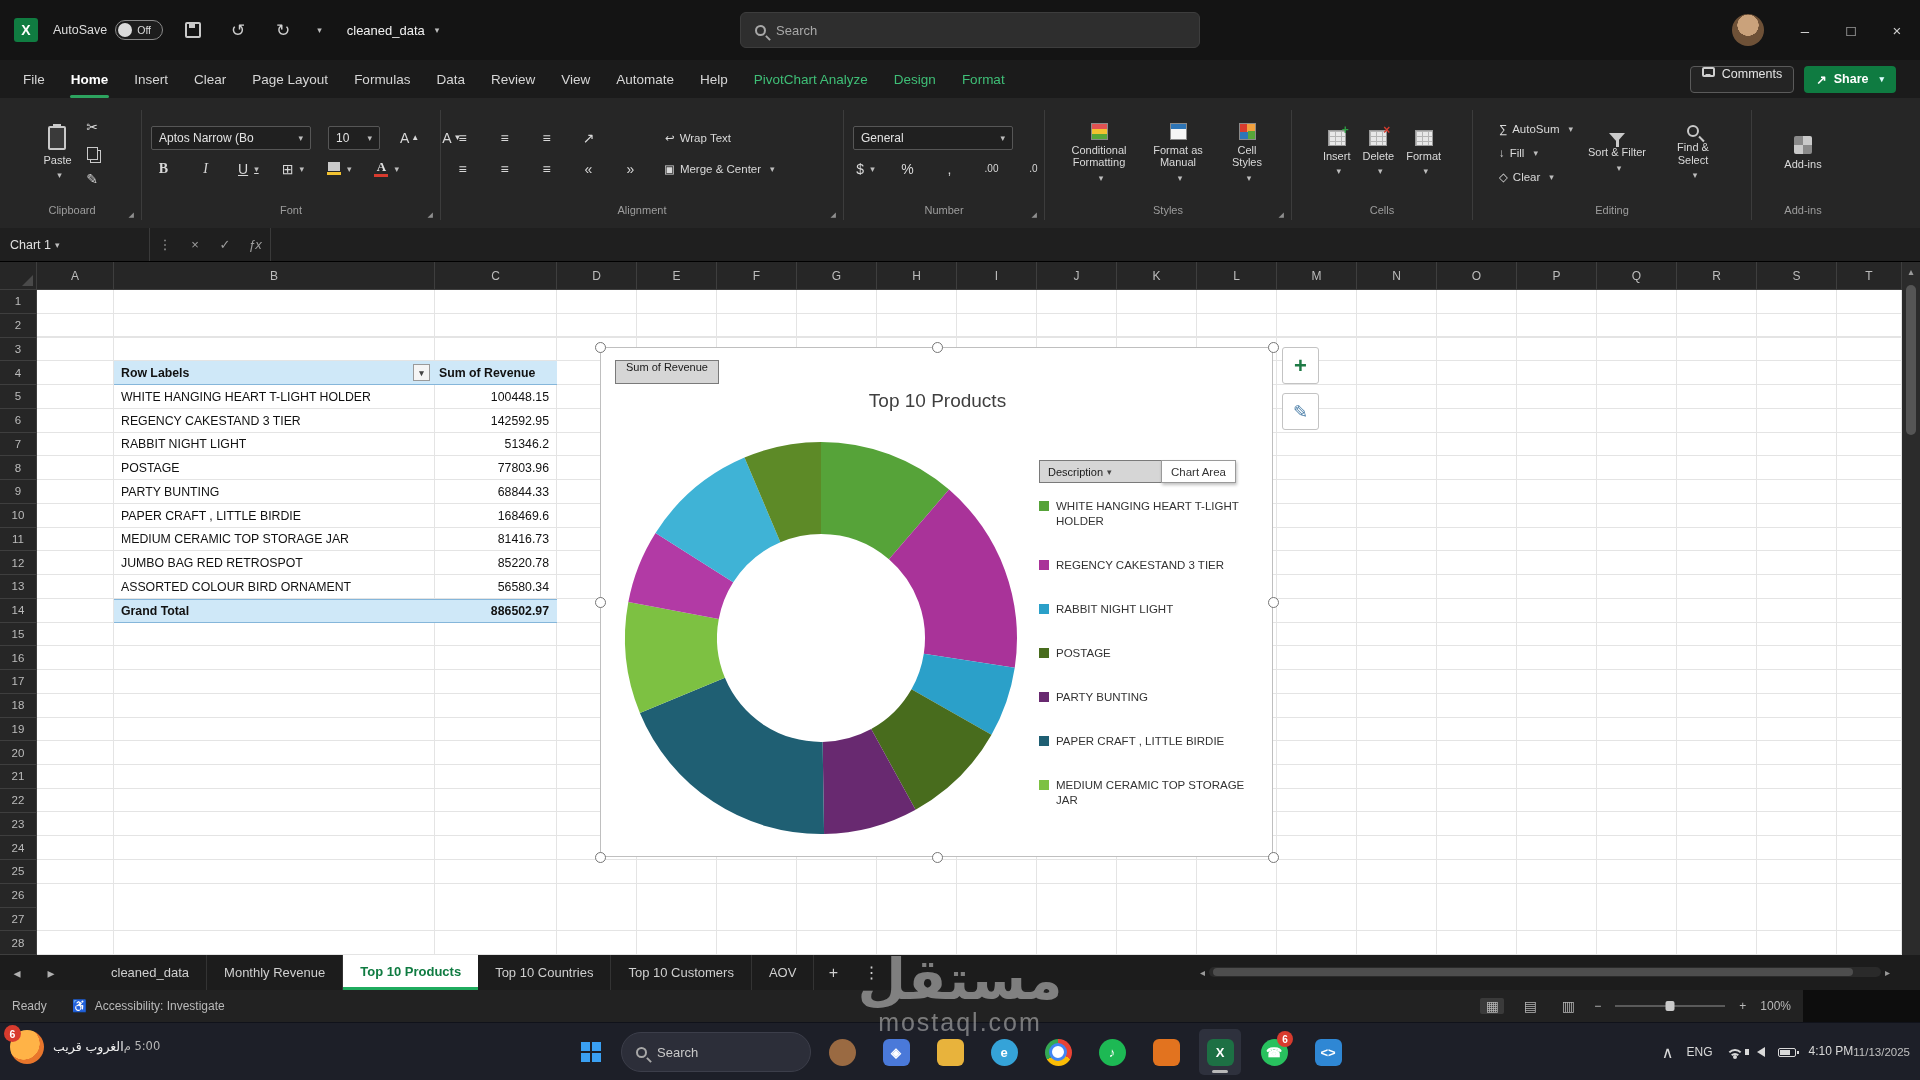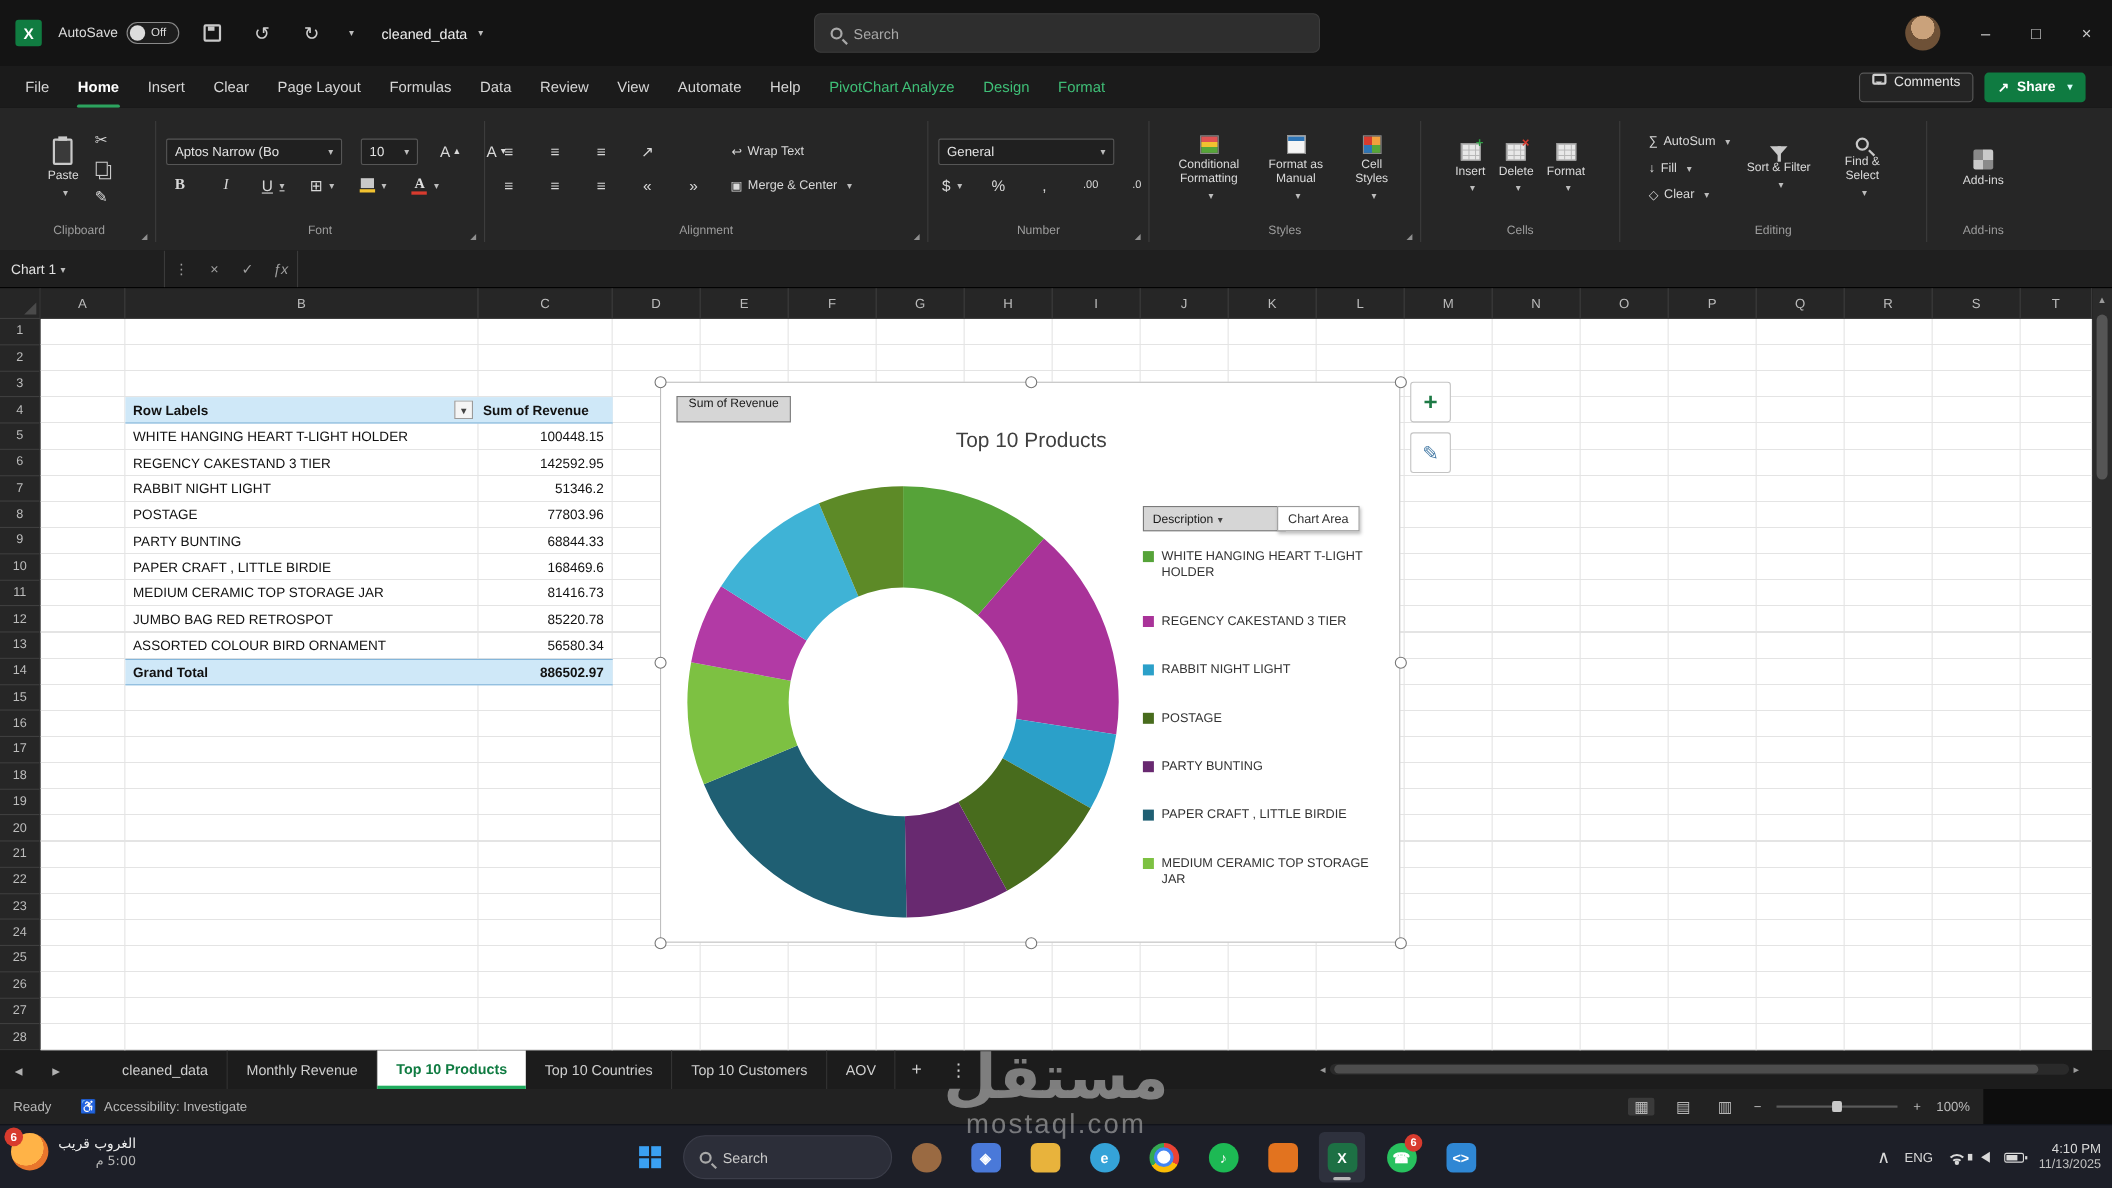--- a/index.html
+++ b/index.html
@@ -124,21 +124,21 @@
 .viewic{font-size:14px;color:#b5b5b5;width:24px;text-align:center}
 .viewic.on{background:#3a3a3a;border-radius:2px}
 .ztrack{width:110px;height:2px;background:#5a5a5a;position:relative}
 .zknob{position:absolute;left:50%;top:-4px;width:9px;height:10px;background:#c9c9c9;border-radius:2px;transform:translateX(-50%)}
 
 #taskbar{position:absolute;left:0;top:1022px;width:1920px;height:58px;background:#1d1f28;border-top:1px solid #10121a}
 .ar{font-family:"DejaVu Sans",sans-serif;direction:rtl}
 #weather{position:absolute;left:10px;top:7px;display:flex;align-items:center;gap:9px}
 .wicon{width:34px;height:34px;border-radius:50%;background:radial-gradient(circle at 40% 40%,#ffb347 0 55%,#e8762c 56% 100%);position:relative}
 .wbadge{position:absolute;left:-6px;top:-5px;width:17px;height:17px;border-radius:50%;background:#d83b2e;color:#fff;font-size:10.5px;display:flex;align-items:center;justify-content:center;font-weight:bold}
-.wtxt{display:flex;flex-direction:column;line-height:1.25}
+.wtxt{display:flex;flex-direction:row;line-height:1.25}
 .wl1{font-size:12.5px;color:#f0f0f0}
 .wl2{font-size:11.5px;color:#b7b7b7}
 #task-center{position:absolute;left:0;top:0;width:1920px;height:58px;display:flex;align-items:center;justify-content:center;gap:10px}
 .start{width:40px;height:40px;display:flex;align-items:center;justify-content:center;border-radius:5px}
 .winlogo{width:20px;height:20px;display:grid;grid-template-columns:9px 9px;grid-template-rows:9px 9px;gap:2px}
 .winlogo i{background:#3aa0f3}
 #task-search{width:190px;height:40px;background:#2c2e39;border:1px solid #3c3e4a;border-radius:20px;display:flex;align-items:center;gap:10px;padding:0 14px;color:#c9c9c9;font-size:13px}
 #task-apps{display:flex;align-items:center;gap:12px}
 .tapp{width:42px;height:46px;display:flex;align-items:center;justify-content:center;border-radius:5px;position:relative}
 .tapp.activeapp{background:#2e313d}
@@ -152,21 +152,21 @@
 .wifi{position:relative;width:18px;height:13px}
 .wifi i{position:absolute;left:50%;bottom:0;transform:translateX(-50%);border:2px solid transparent;border-top-color:#d9d9d9;border-radius:50%}
 .wifi .w1{width:18px;height:18px;bottom:-8px}
 .wifi .w2{width:11px;height:11px;bottom:-5px}
 .wifi .w3{width:4px;height:4px;background:#d9d9d9;border:none;border-radius:50%;bottom:0}
 .vol{width:0;height:0;border-top:5px solid transparent;border-bottom:5px solid transparent;border-right:8px solid #d9d9d9;position:relative}
 .vol:before{content:"";position:absolute;left:-12px;top:-3px;width:4px;height:6px;background:#d9d9d9}
 .batt{width:18px;height:9px;border:1.5px solid #d9d9d9;border-radius:2px;position:relative}
 .batt:before{content:"";position:absolute;left:1px;top:1px;bottom:1px;width:10px;background:#d9d9d9}
 .batt:after{content:"";position:absolute;right:-4px;top:2px;width:2px;height:3px;background:#d9d9d9}
-.clock{display:flex;flex-direction:column;align-items:flex-end;line-height:1.3;font-size:12px}
+.clock{display:flex;flex-direction:row;align-items:flex-end;line-height:1.3;font-size:12px}
 .clock .dt{font-size:11.5px;color:#c0c0c0}
 
 #watermark{position:absolute;left:50%;top:952px;transform:translateX(-50%);text-align:center;z-index:999;pointer-events:none;opacity:.55;color:#cfcfcf}
 #watermark .l1{font-family:"DejaVu Sans",sans-serif;font-size:56px;font-weight:bold;line-height:1}
 #watermark .l2{font-size:25px;letter-spacing:2px;color:#c4c4c4}
 </style>
 </head>
 <body>
 
 <div id="titlebar" data-name="title-bar">

